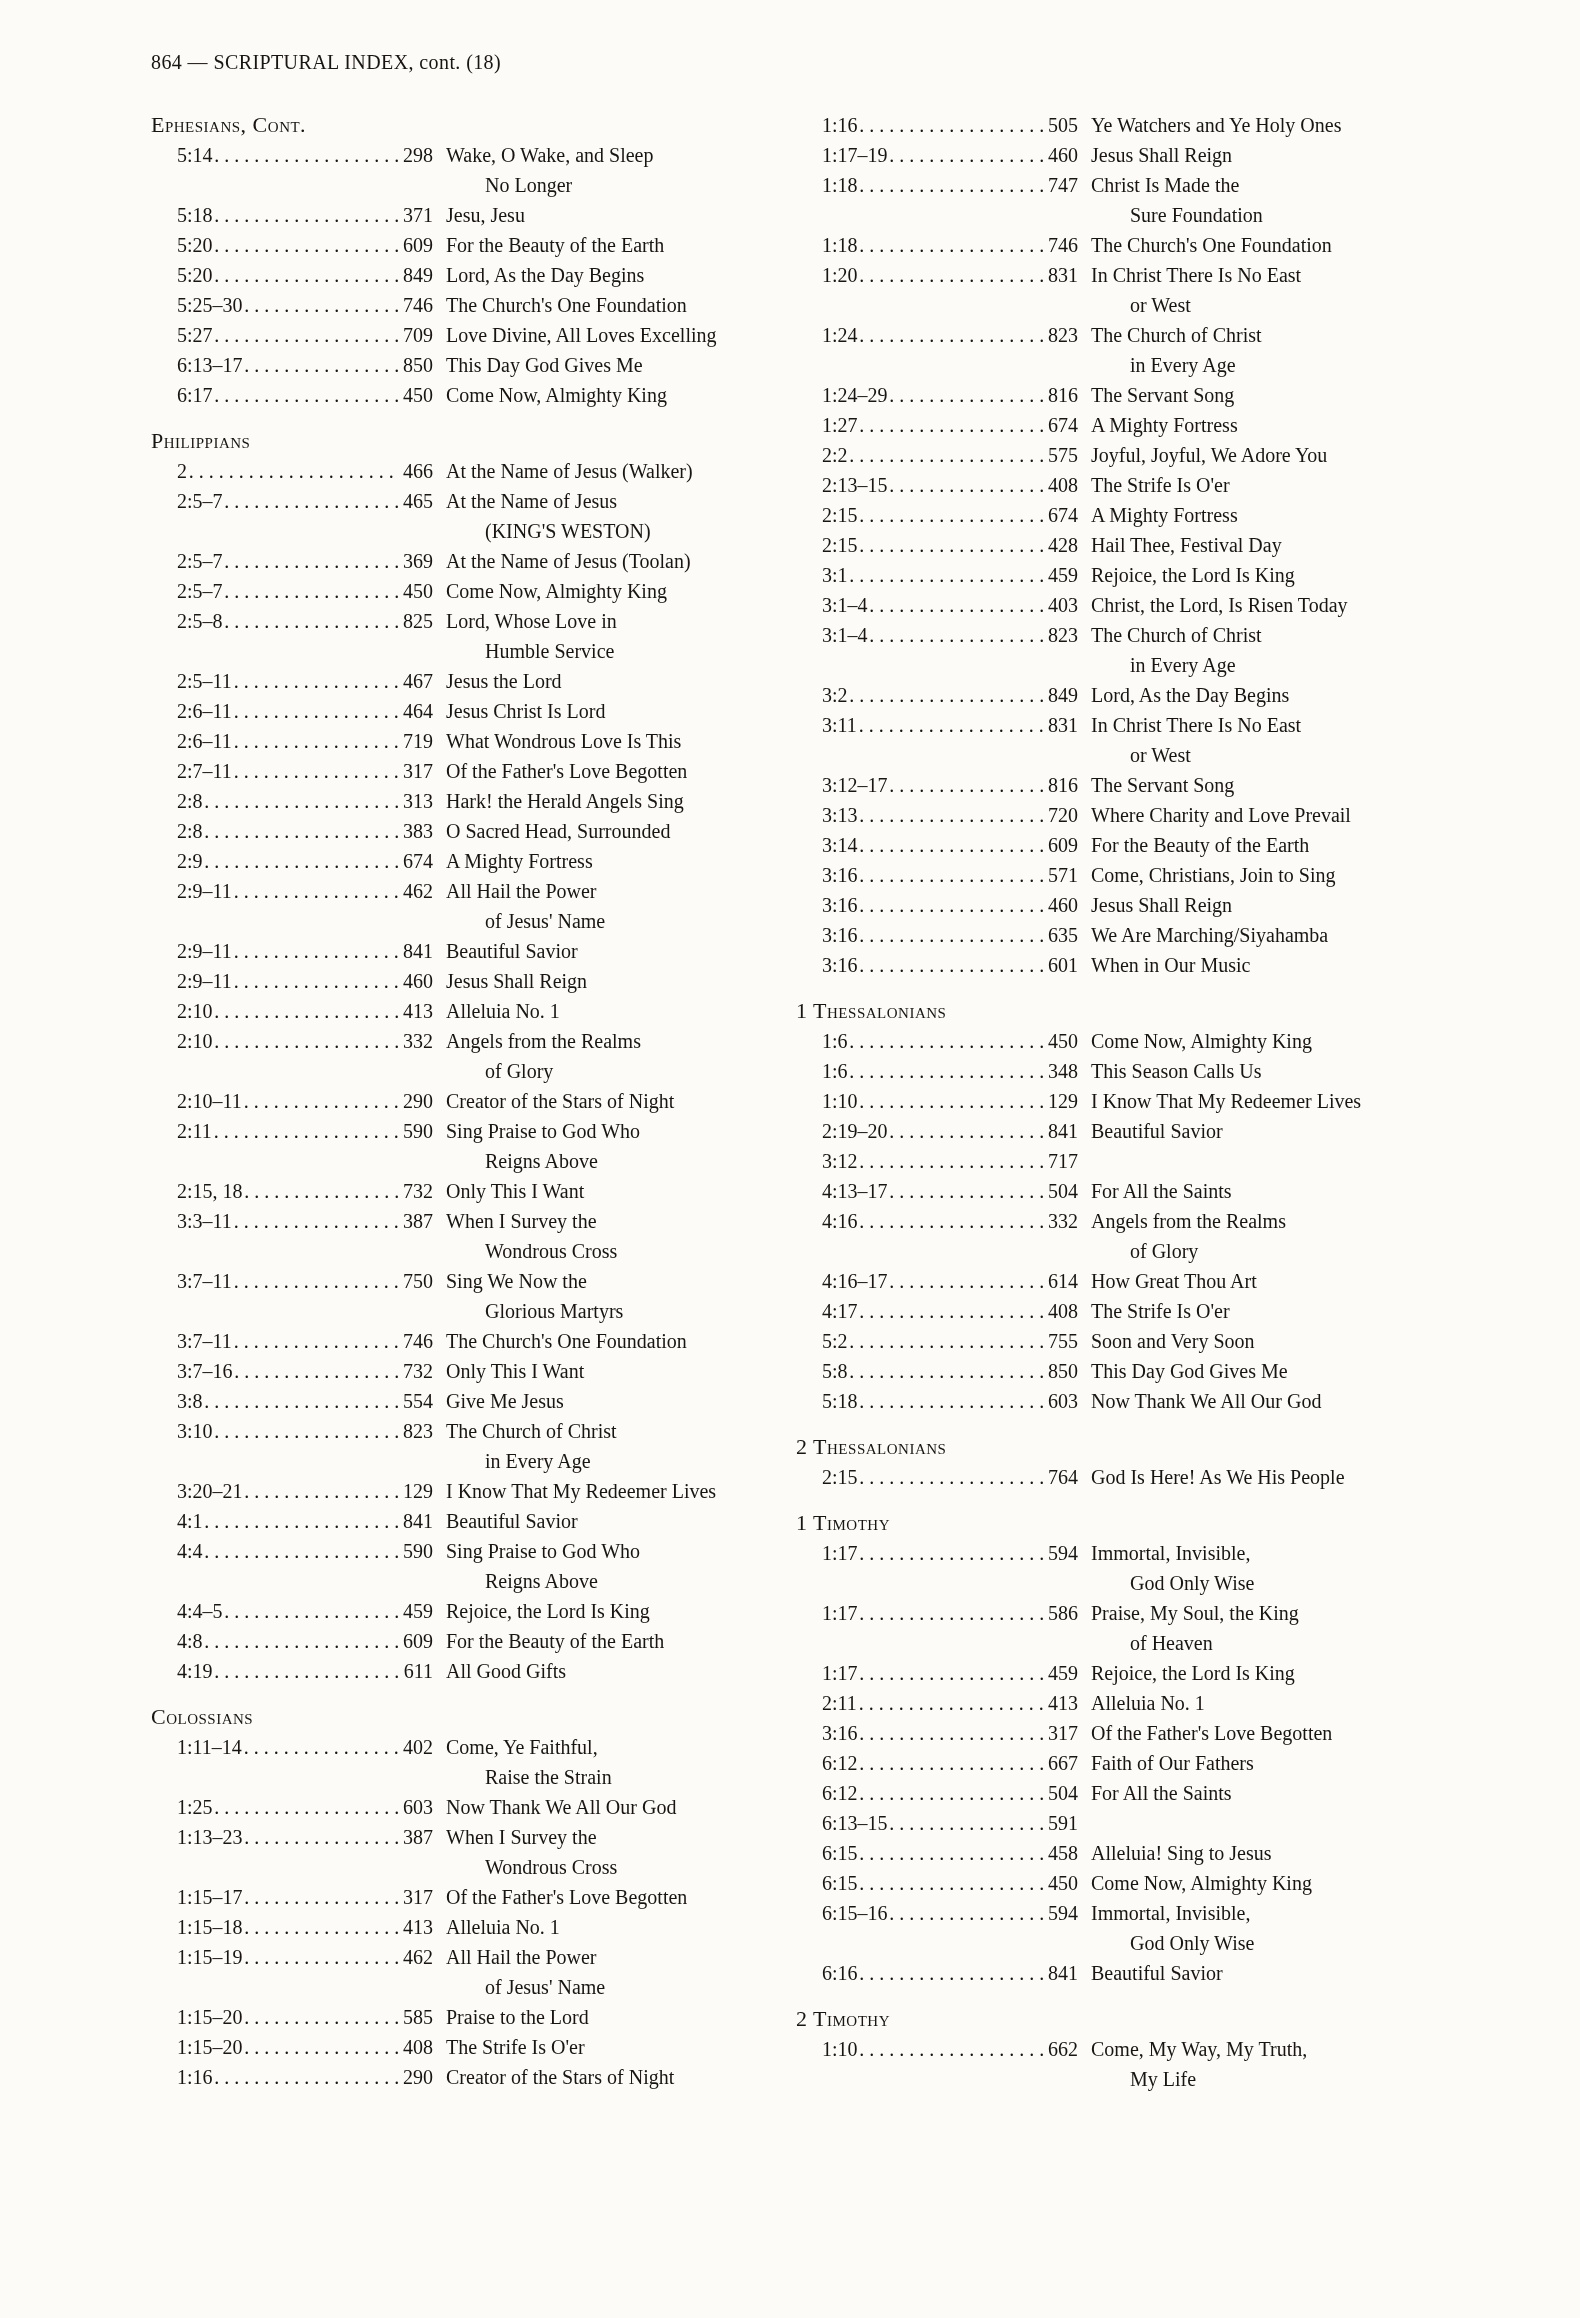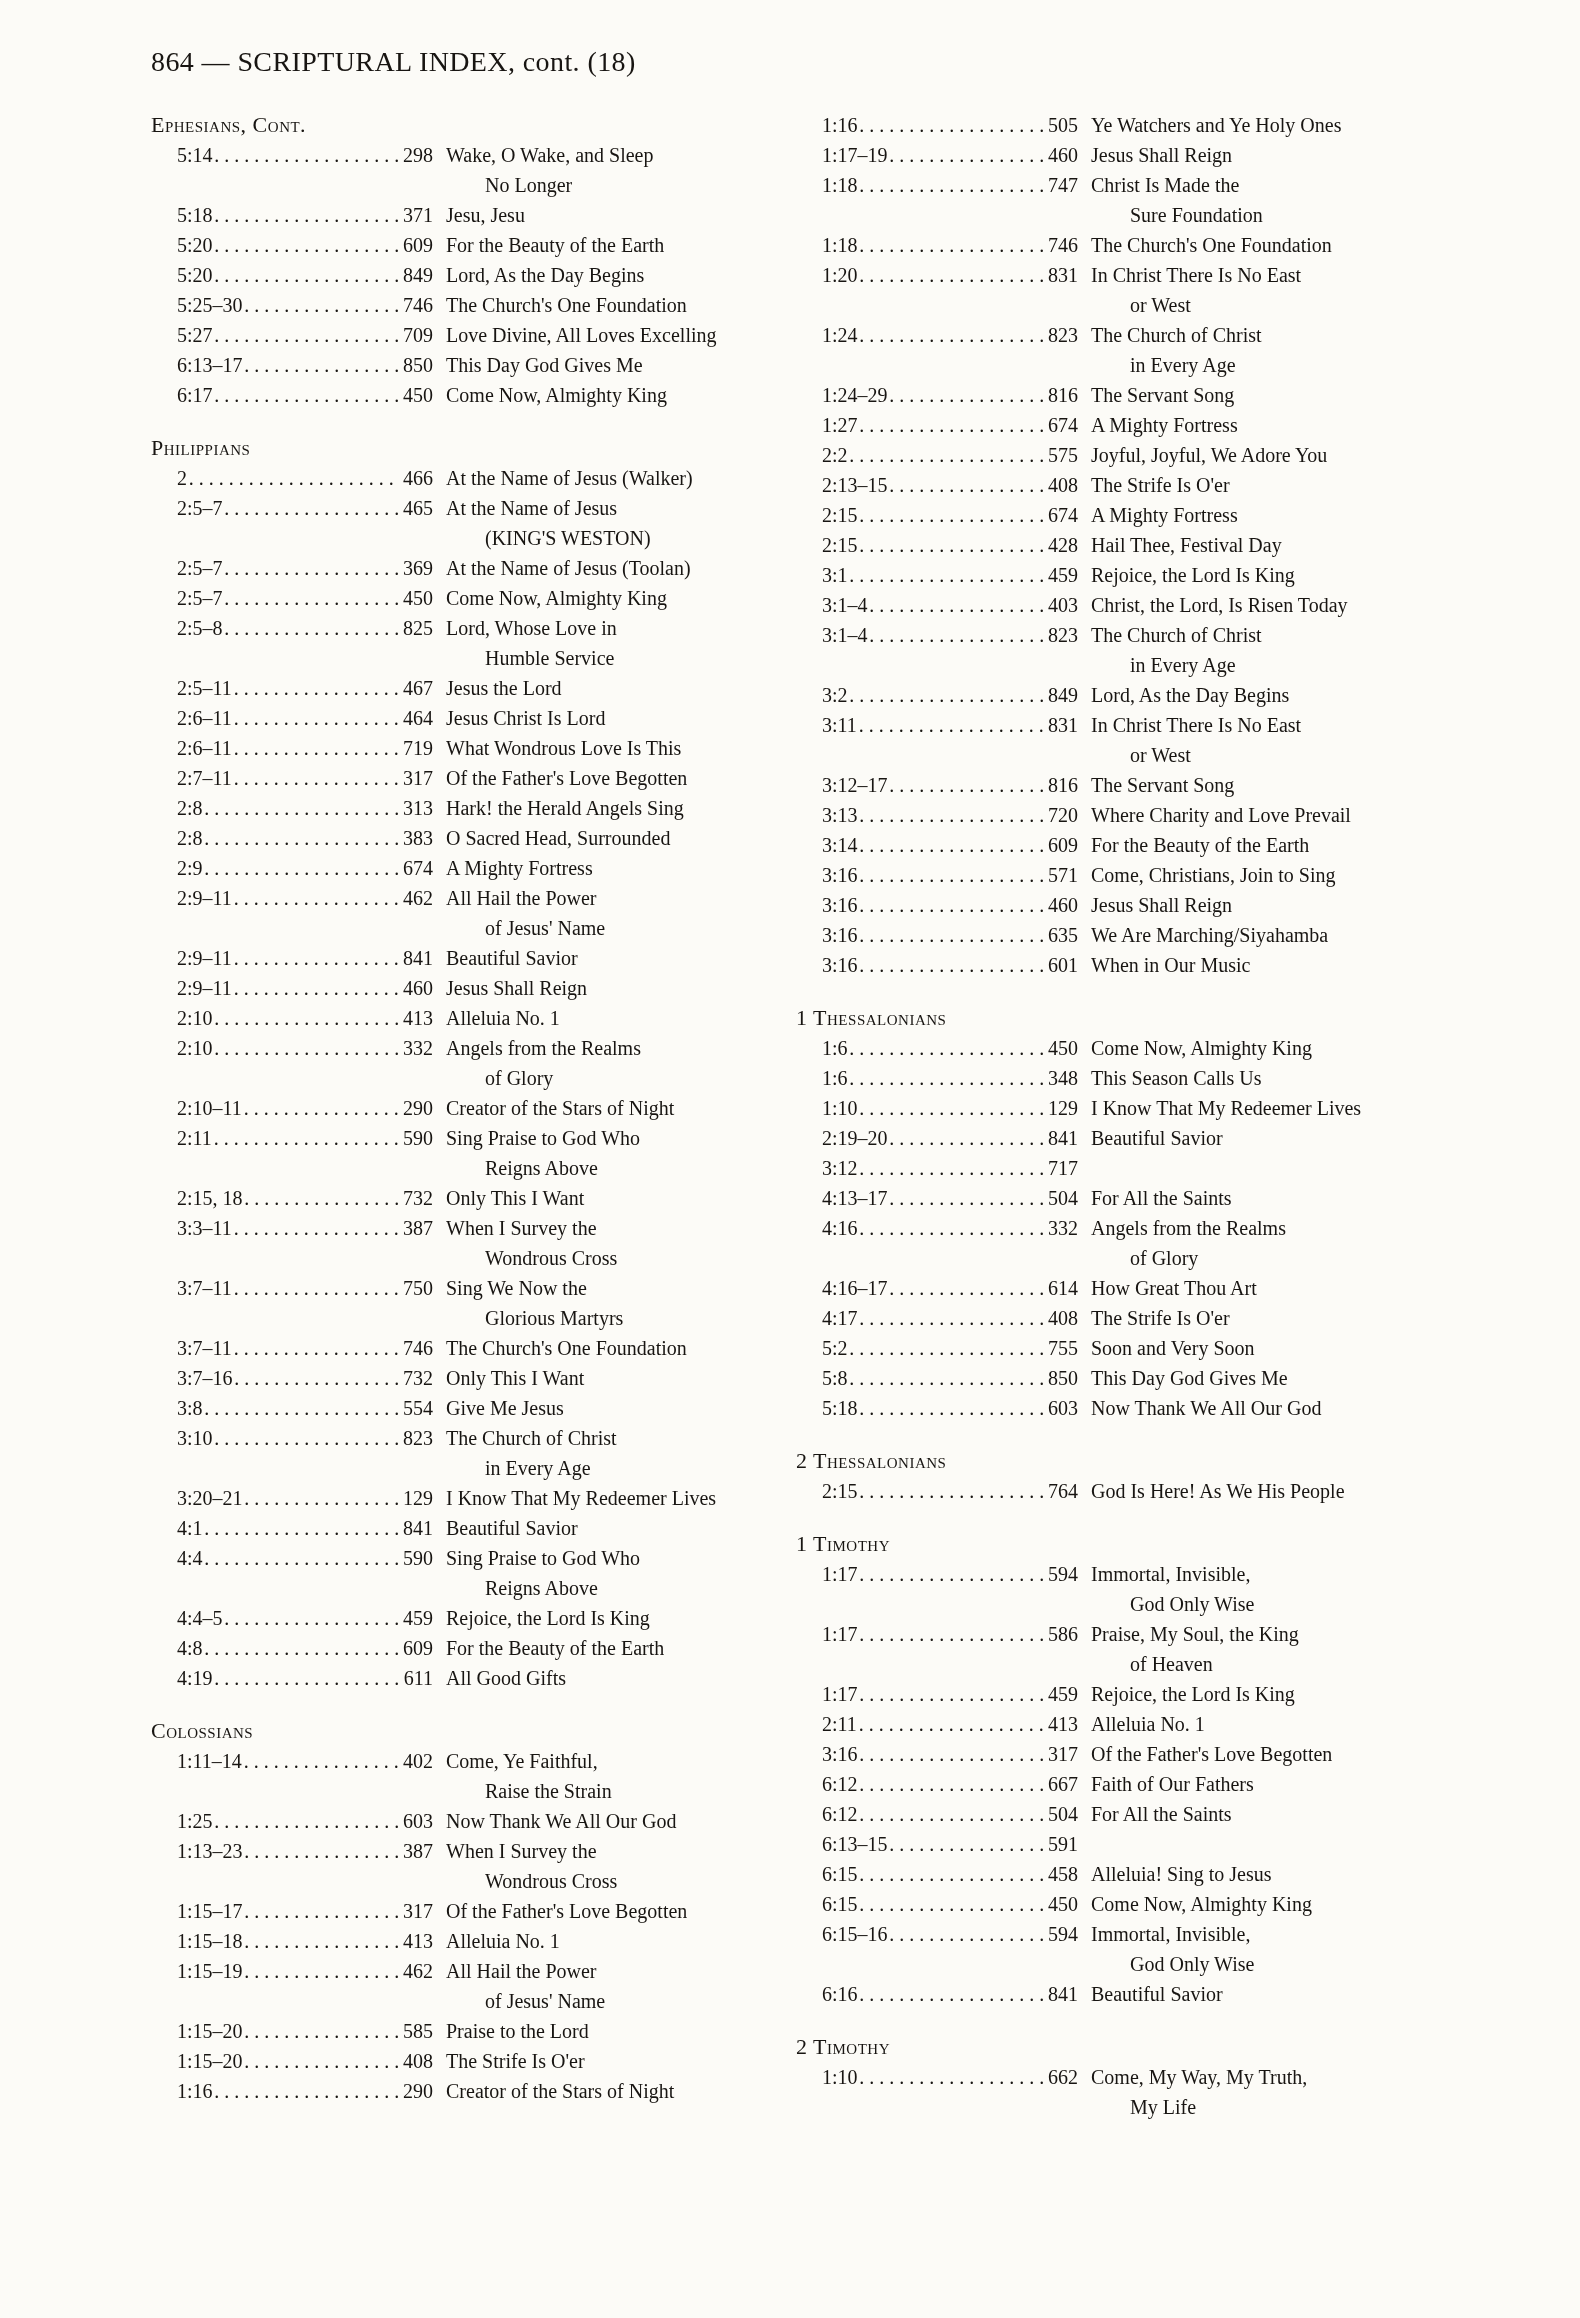--- a/index.html
+++ b/index.html
@@ -14,29 +14,29 @@
     line-height: 30px;
     overflow: hidden;
   }
   .sheet {
     width: 1581px;
     height: 2319px;
     padding: 47px 49px 35px 151px;
     overflow: hidden;
   }
   .page-header {
-    font-size: 28px;
+    font-size: 20px;
     line-height: 30px;
     letter-spacing: 0.4px;
     margin: 0 0 33px 0;
   }
   .columns { display: flex; align-items: flex-start; }
   .col { width: 625px; flex: none; }
   .col-right { width: 706px; margin-left: 20px; }
-  .section { margin-top: 23px; }
+  .section { margin-top: 16px; }
   .col > .section:first-child { margin-top: 0; }
   .heading {
     font-weight: 400;
     font-variant: small-caps;
     font-size: 22px;
     line-height: 30px;
     letter-spacing: 0.5px;
   }
   .entry { display: flex; align-items: flex-start; padding-left: 26px; }
   .lead { flex: none; width: 256px; display: flex; align-items: flex-start; }

